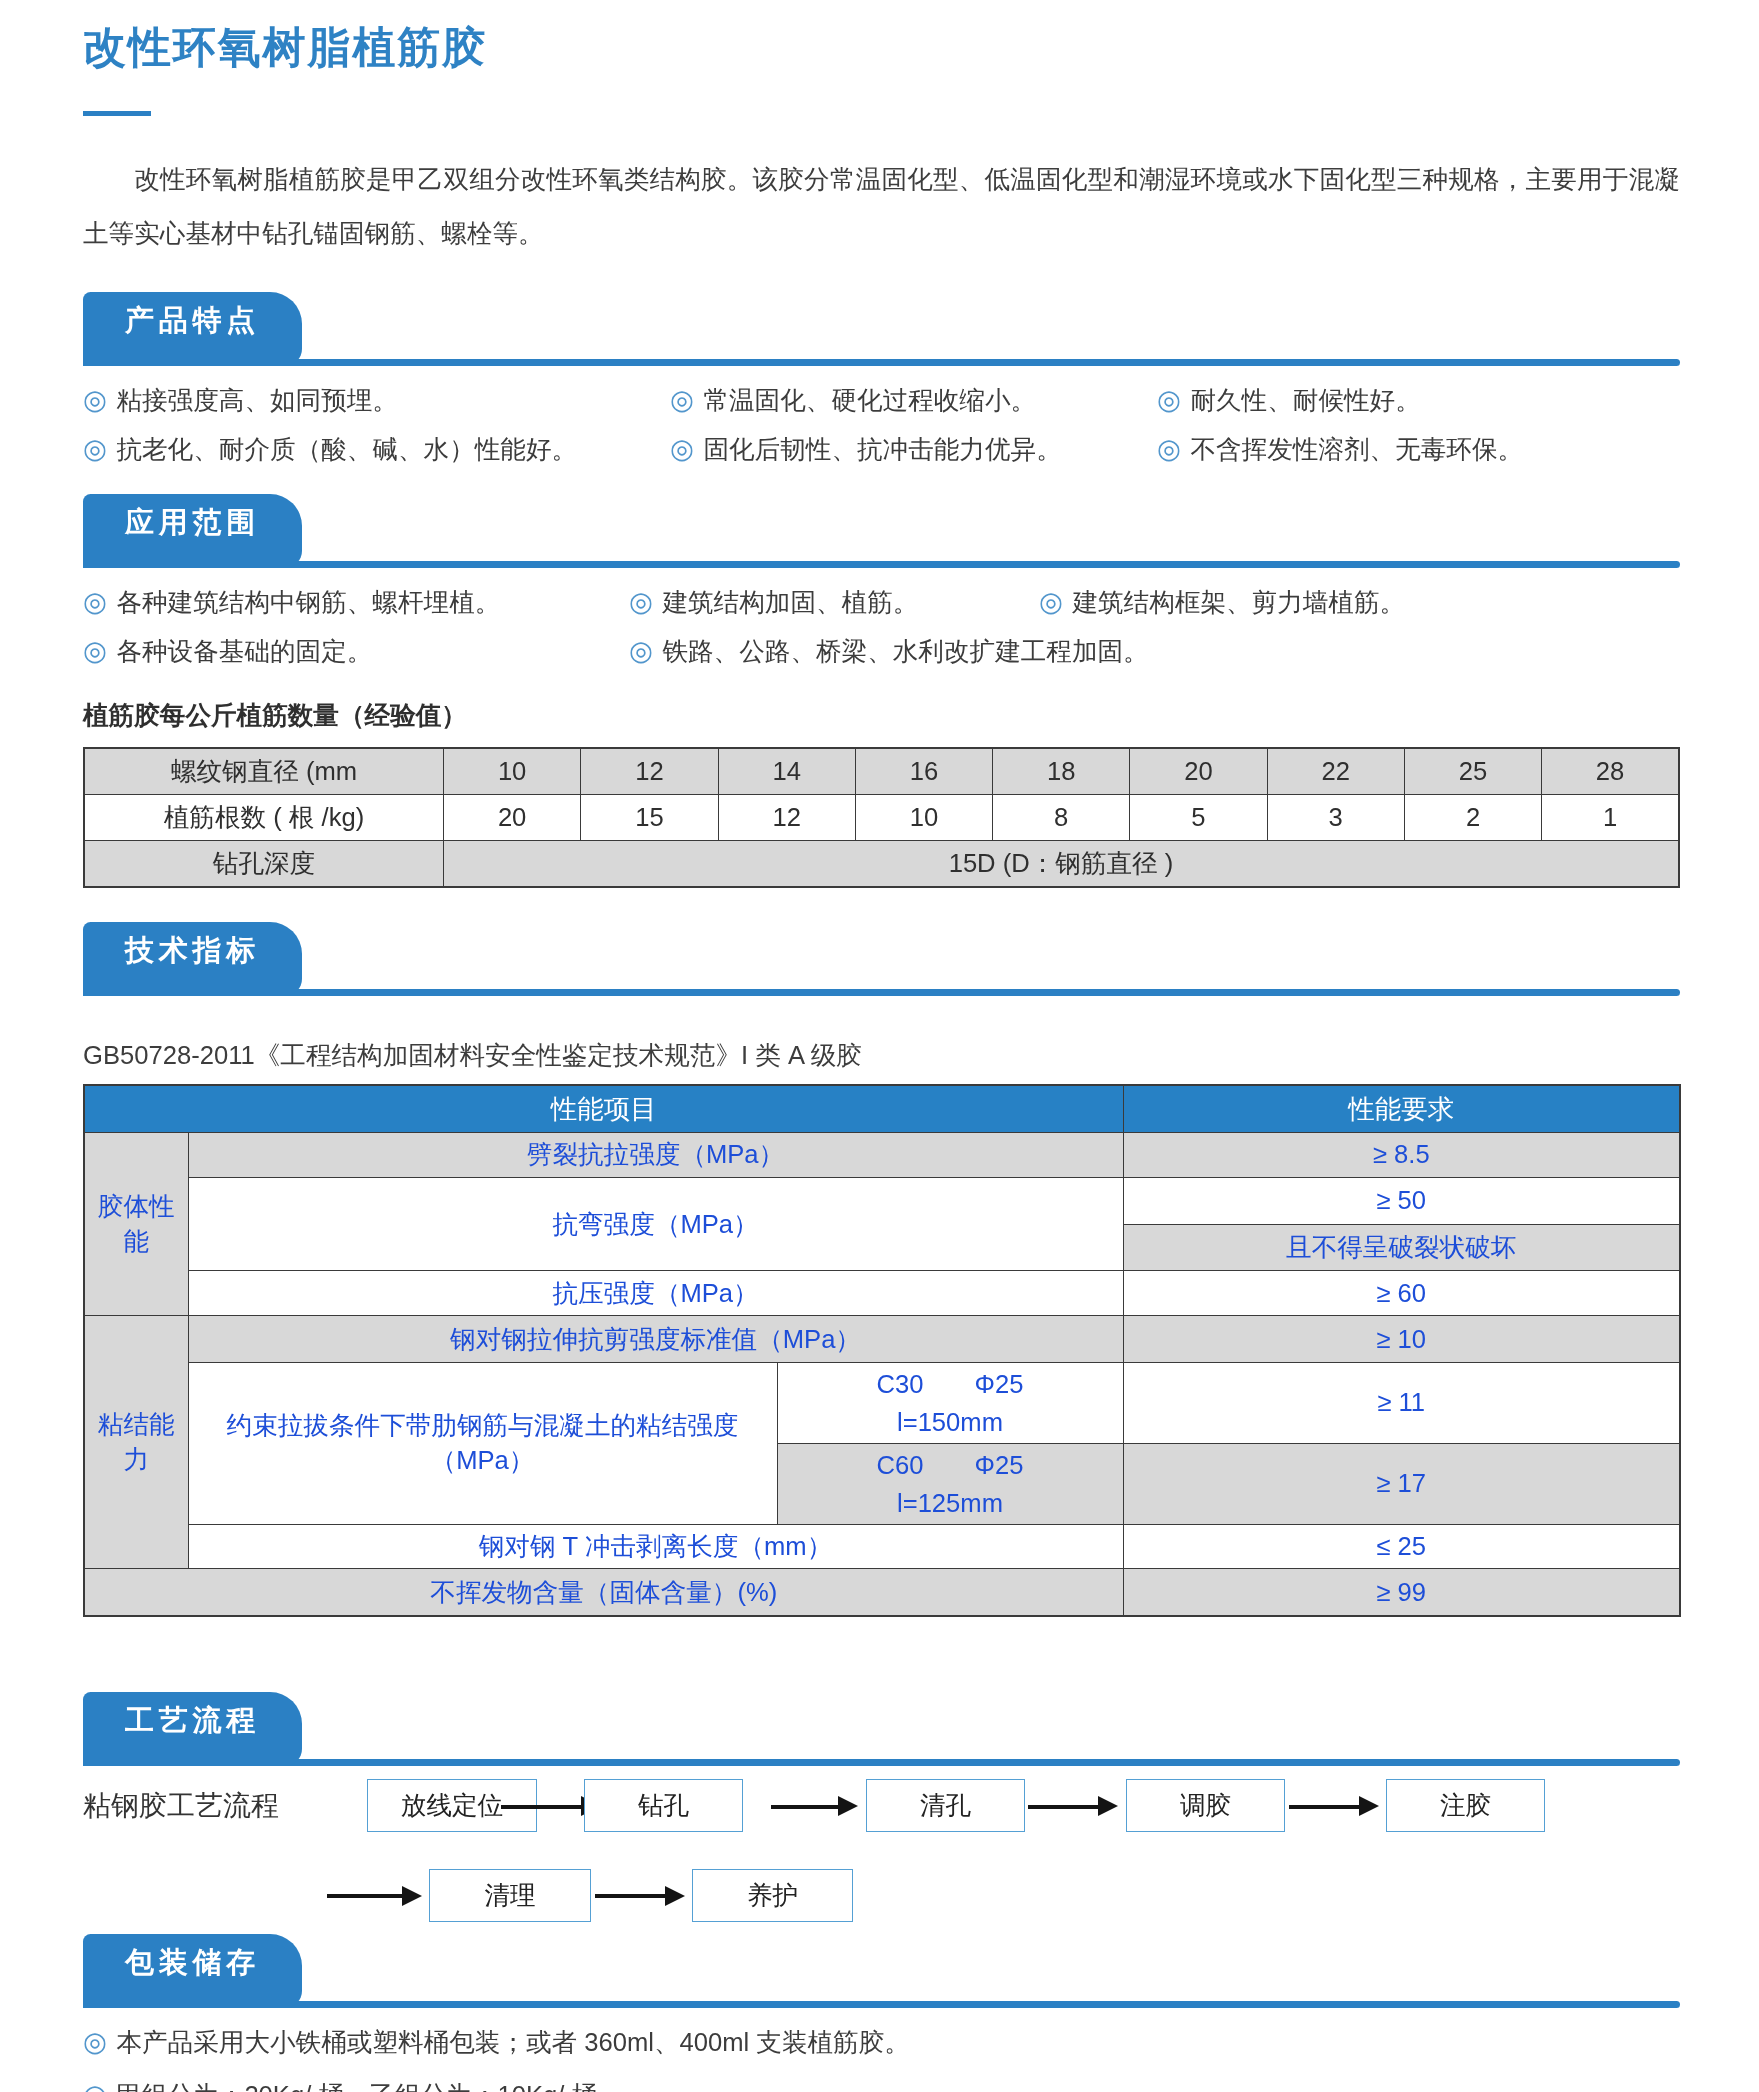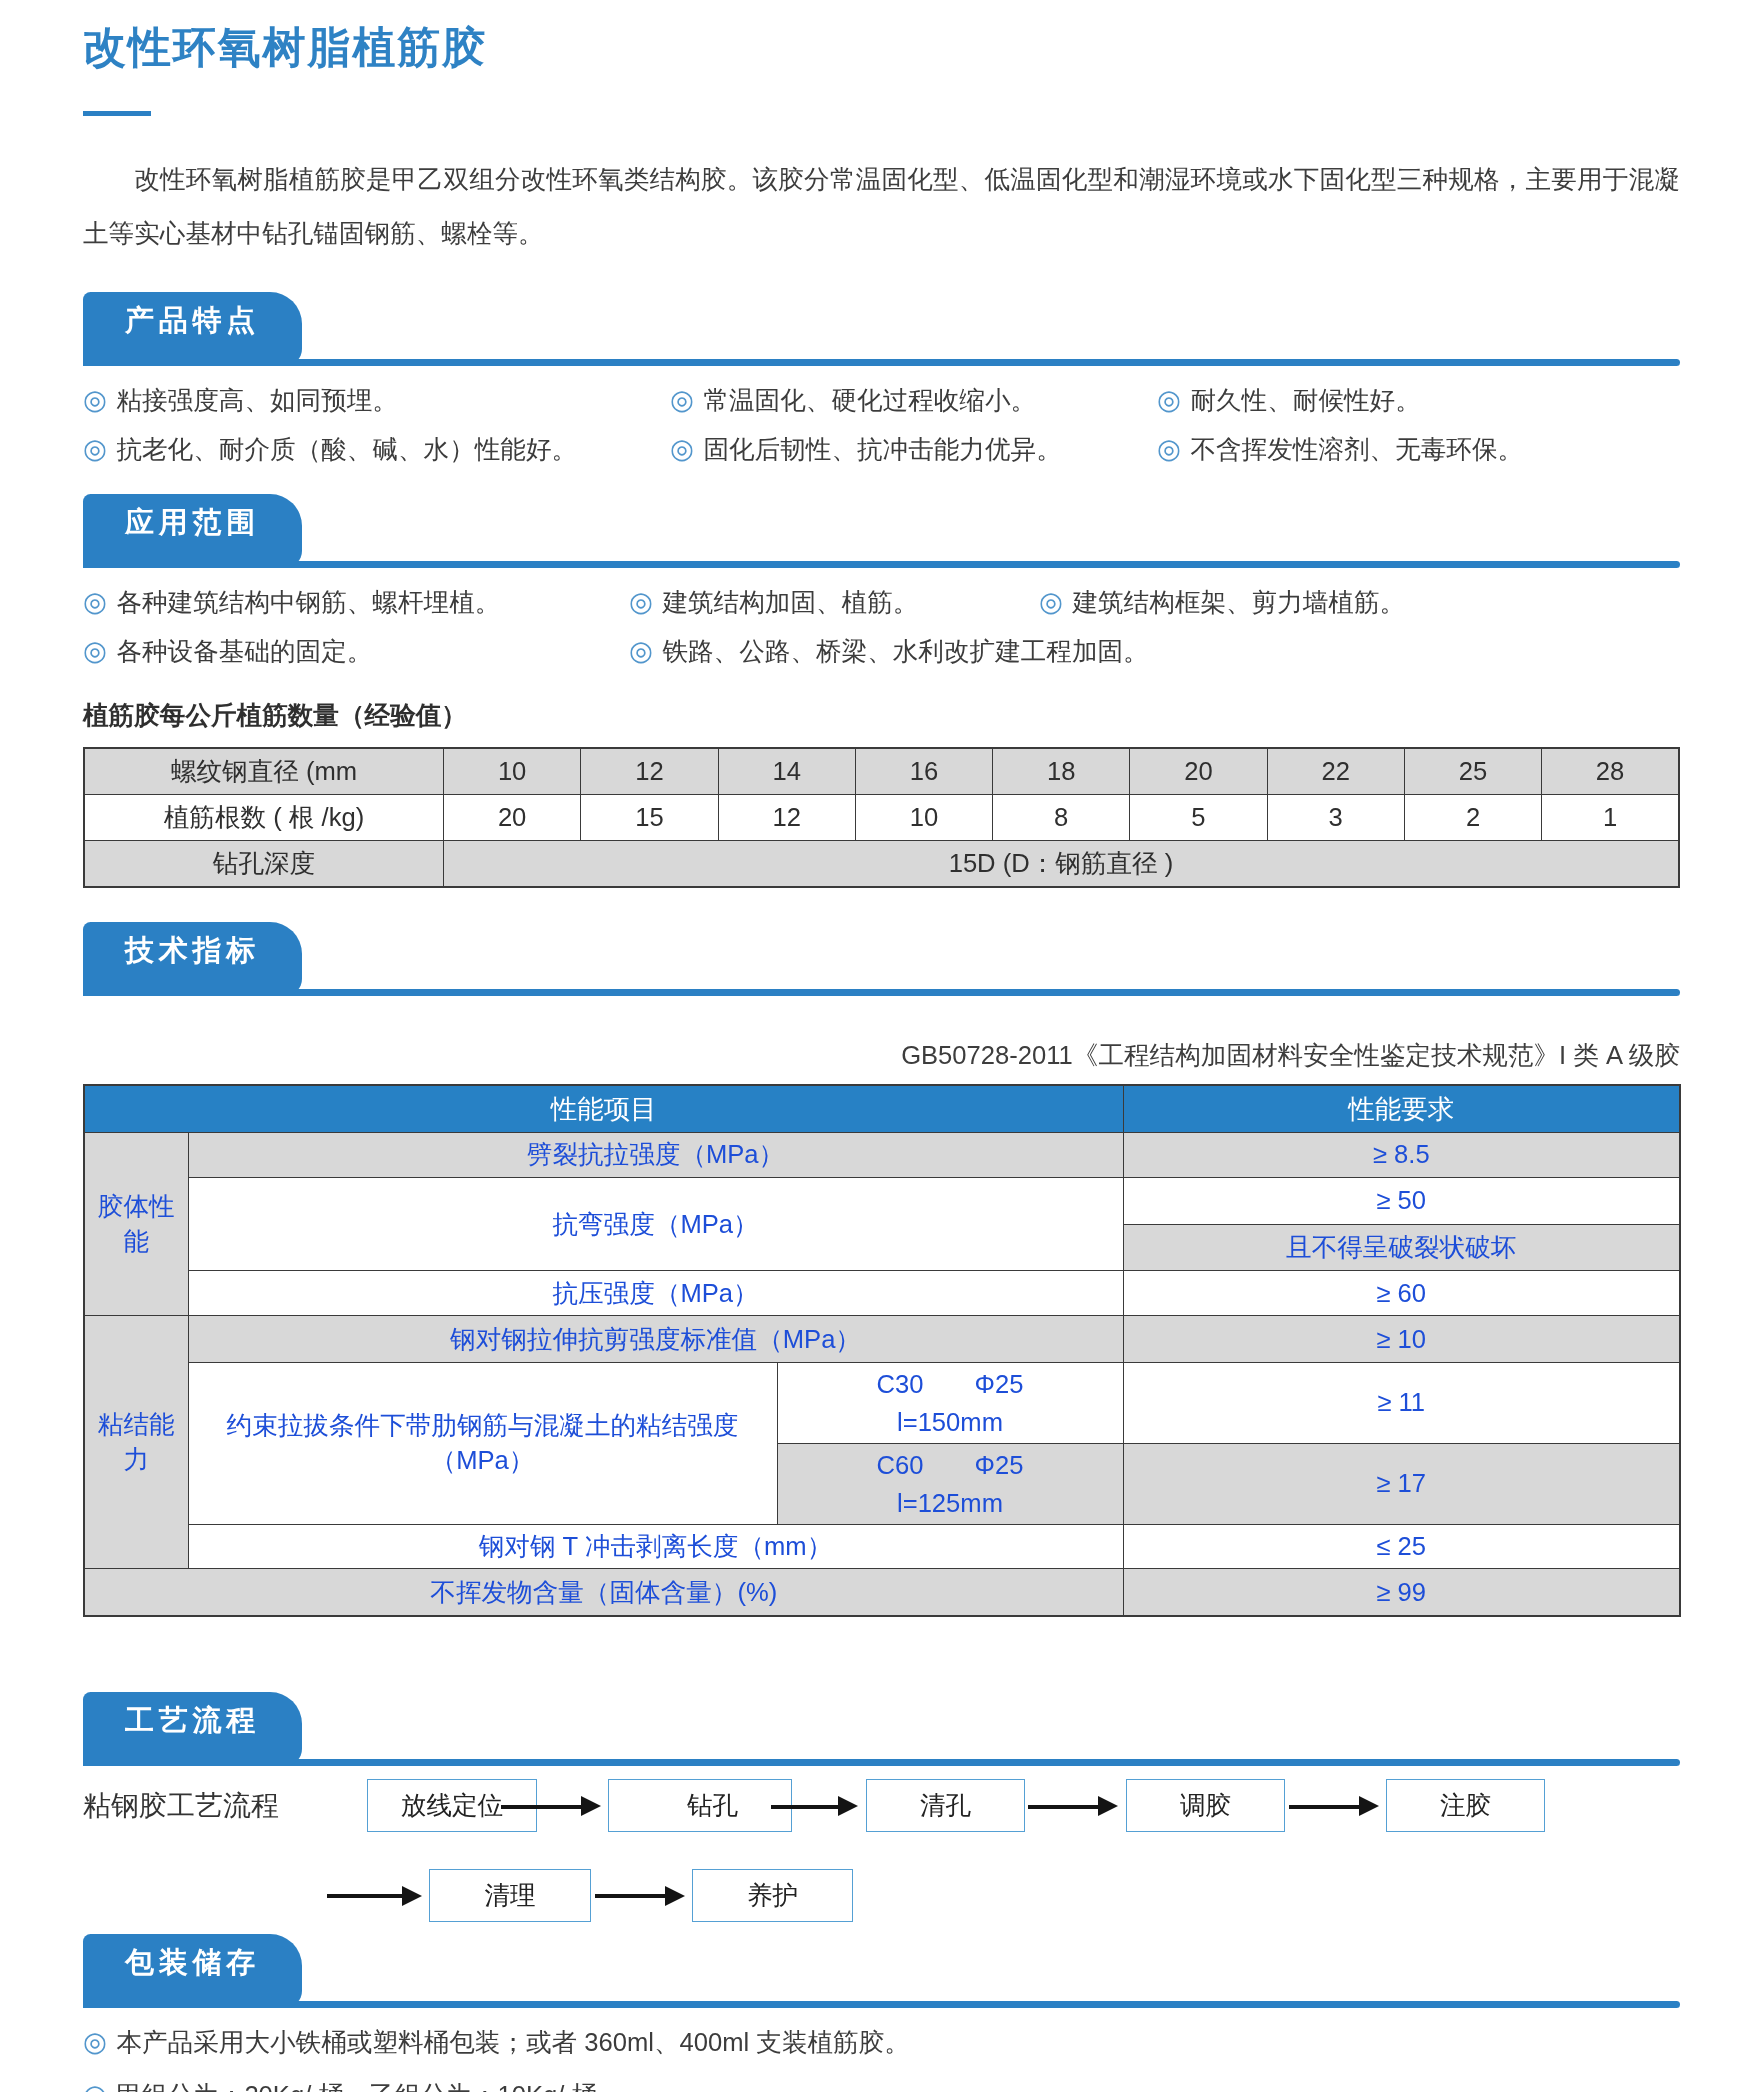--- a/index.html
+++ b/index.html
@@ -30,21 +30,21 @@
 
   
   table.rebar{margin-top:13.2px;width:1597px;border-collapse:collapse;table-layout:fixed;border:2.8px solid #3a3a3a;}
   table.rebar td{border:0.9px solid #3a3a3a;border-top-width:1.9px;border-bottom-width:1.9px;
                  height:45px;text-align:center;font-size:25.6px;color:#2f2f2f;padding:0;}
   table.rebar td.lbl{width:358px;}
   td.gray{background:#d8d8d8;}
   td.white{background:#ffffff;}
 
   
-  .tech-caption{margin-top:42px;font-size:25.6px;color:#3d3d3d;text-align:right;}
+  .tech-caption{margin-top:42px;font-size:25.6px;color:#3d3d3d;text-align:left;}
   table.tech{margin-top:11.4px;width:1597px;border-collapse:collapse;table-layout:fixed;border:2.8px solid #3a3a3a;}
   table.tech th{background:#2781c5;color:#fff;font-weight:normal;font-size:26.5px;height:44px;border:0.9px solid #3a3a3a;}
   table.tech td{border:0.9px solid #3a3a3a;border-top-width:1.9px;border-bottom-width:1.9px;
                 text-align:center;font-size:25.6px;color:#1d4ed8;padding:1.9px 7.6px;}
   table.tech td.thin-b{border-bottom-width:0.9px;}
   table.tech td.thin-t{border-top-width:0.9px;}
   table.tech tr.h42 td{height:40px;}
   table.tech tr.h44 td{height:42px;}
   table.tech tr.h80 td{height:76px;}
   .sub-line{line-height:38px;}
@@ -233,21 +233,21 @@
     <div class="section-header" style="margin-top:85px;">
       <div class="section-rule"></div>
       <div class="badge">工艺流程</div>
     </div>
 
     <div class="flow-wrap">
       <div class="flow-subtitle">粘钢胶工艺流程</div>
 
       <div class="flow-box" style="left:244px;top:0;width:168px;margin-left:40px;">放线定位</div>
       <div class="arrow" style="left:418px;top:25.6px;width:81px;"></div>
-      <div class="flow-box" style="left:525px;top:0;width:157px;padding-left:25px;">钻孔</div>
+      <div class="flow-box" style="left:501px;top:0;width:157px;">钻孔</div>
       <div class="arrow" style="left:688px;top:25.6px;width:68px;"></div>
       <div class="flow-box" style="left:783px;top:0;width:157px;">清孔</div>
       <div class="arrow" style="left:945px;top:25.6px;width:71px;"></div>
       <div class="flow-box" style="left:1043px;top:0;width:157px;">调胶</div>
       <div class="arrow" style="left:1206px;top:25.6px;width:71px;"></div>
       <div class="flow-box" style="left:1303px;top:0;width:157px;">注胶</div>
 
       <div class="arrow" style="left:244px;top:115px;width:76px;"></div>
       <div class="flow-box" style="left:346px;top:90px;width:160px;">清理</div>
       <div class="arrow" style="left:512px;top:115px;width:71px;"></div>

